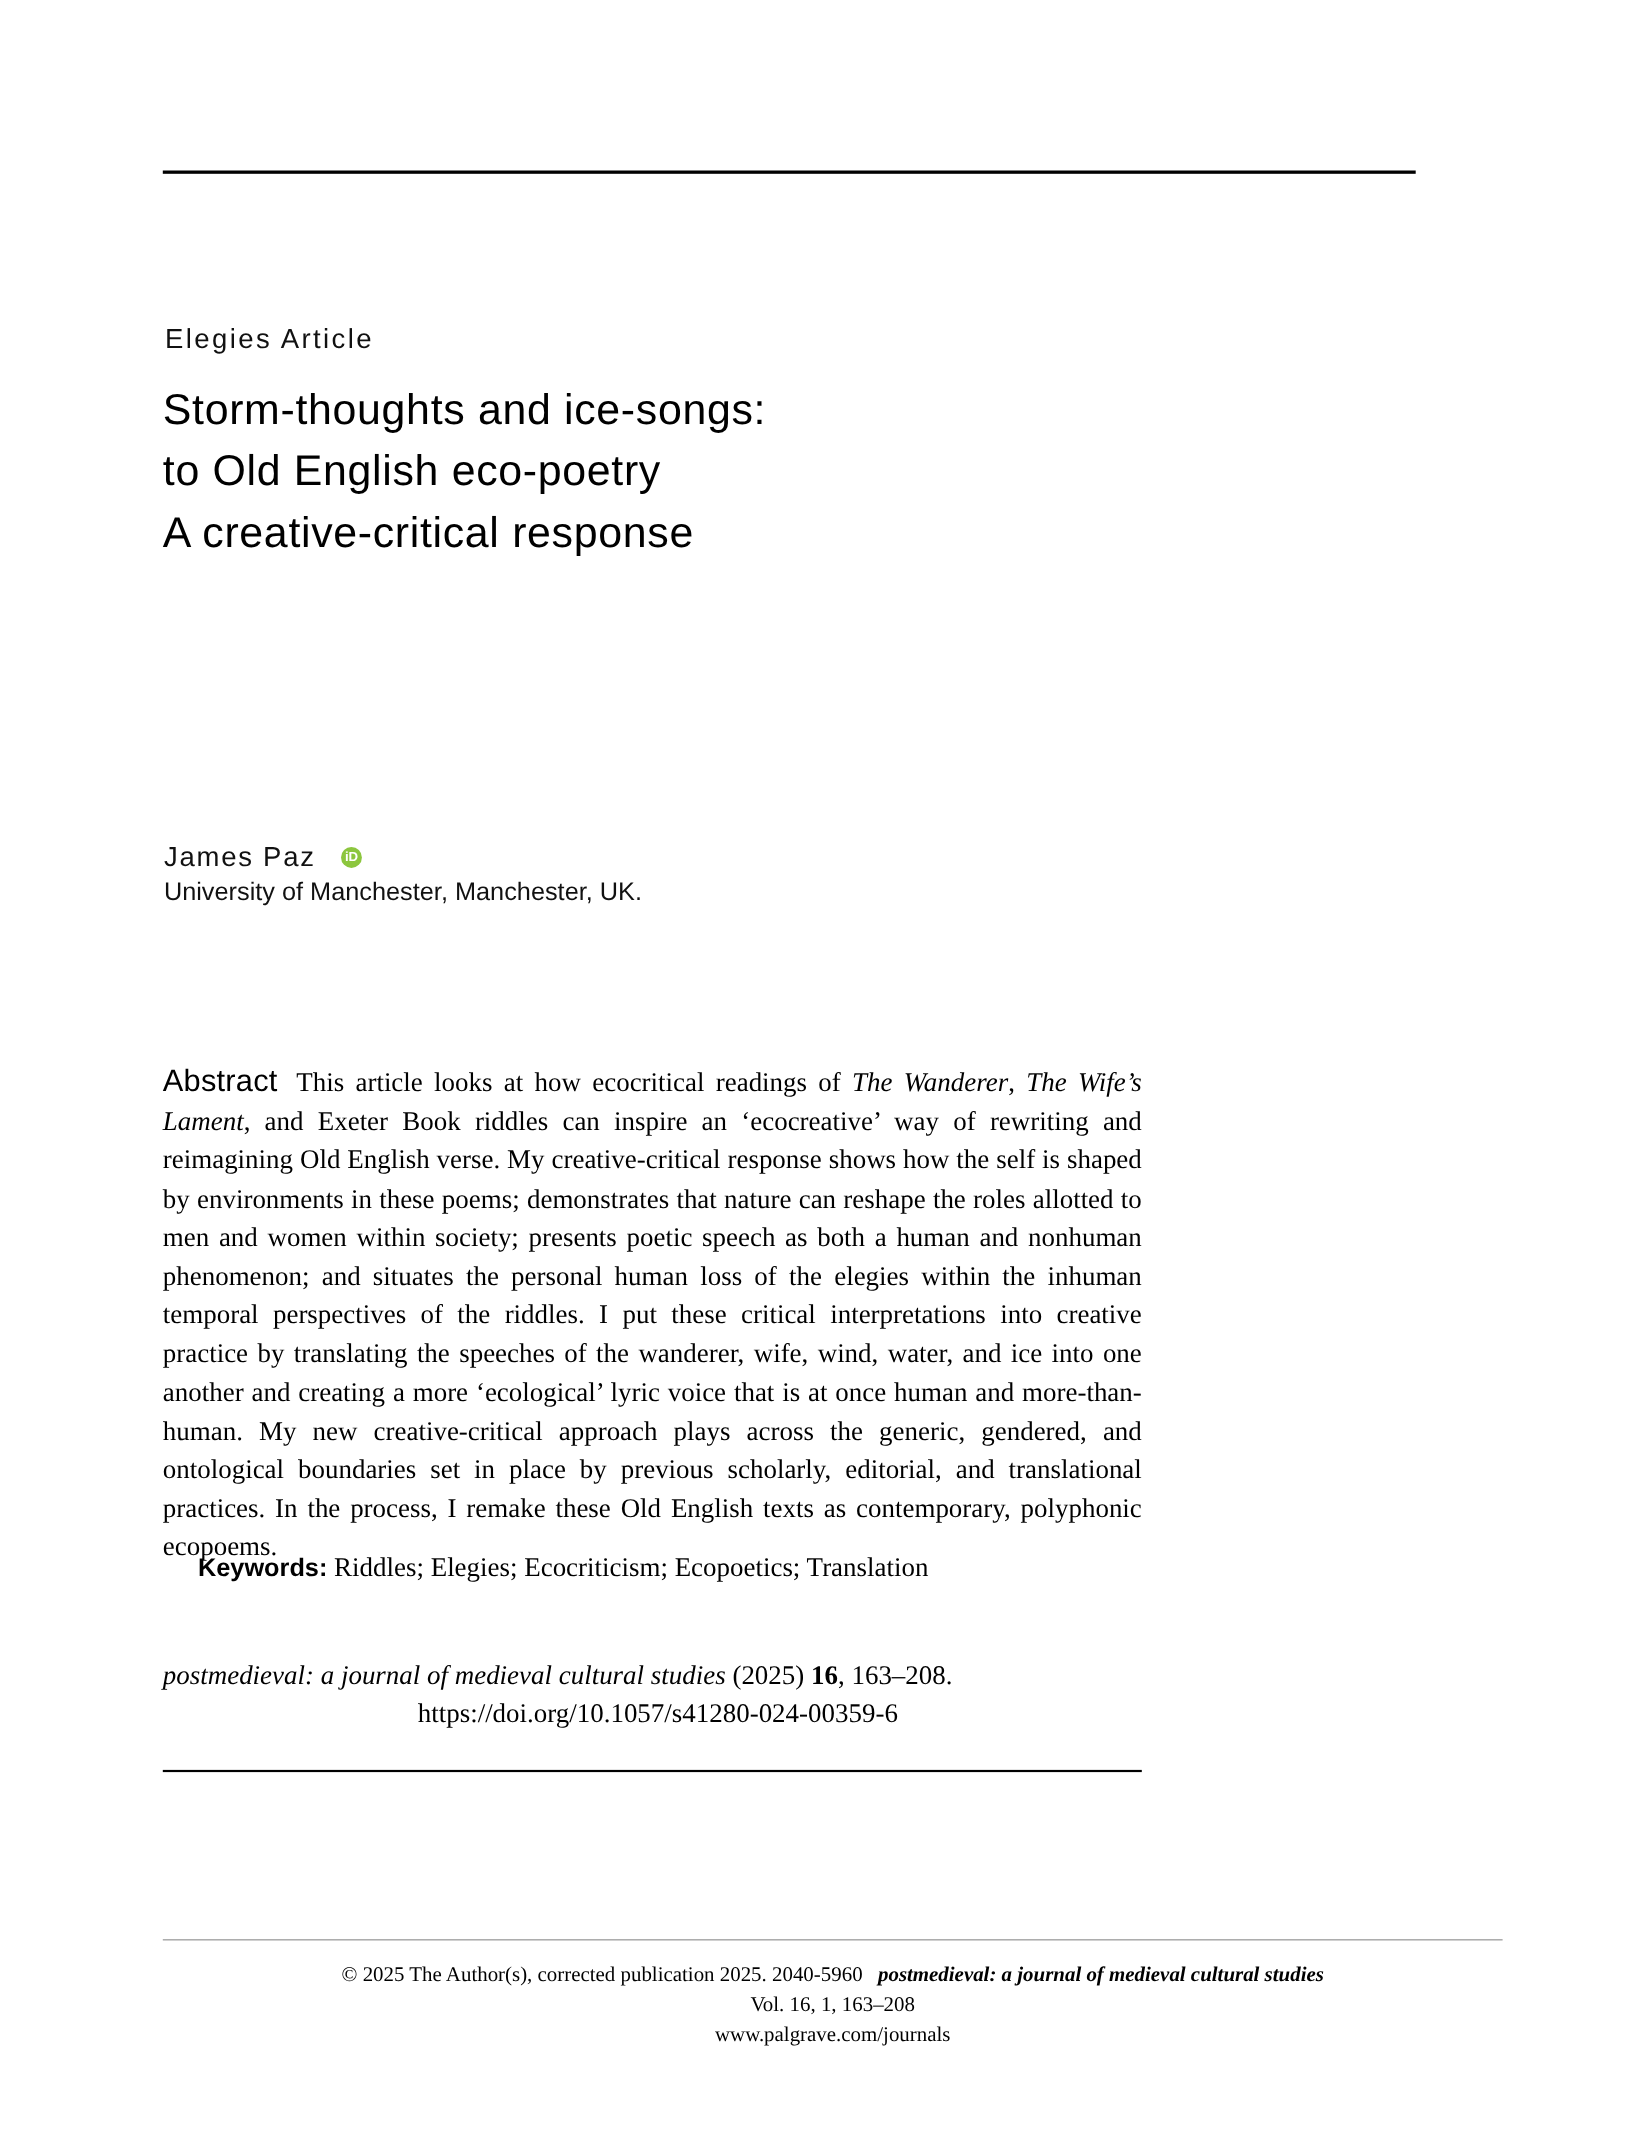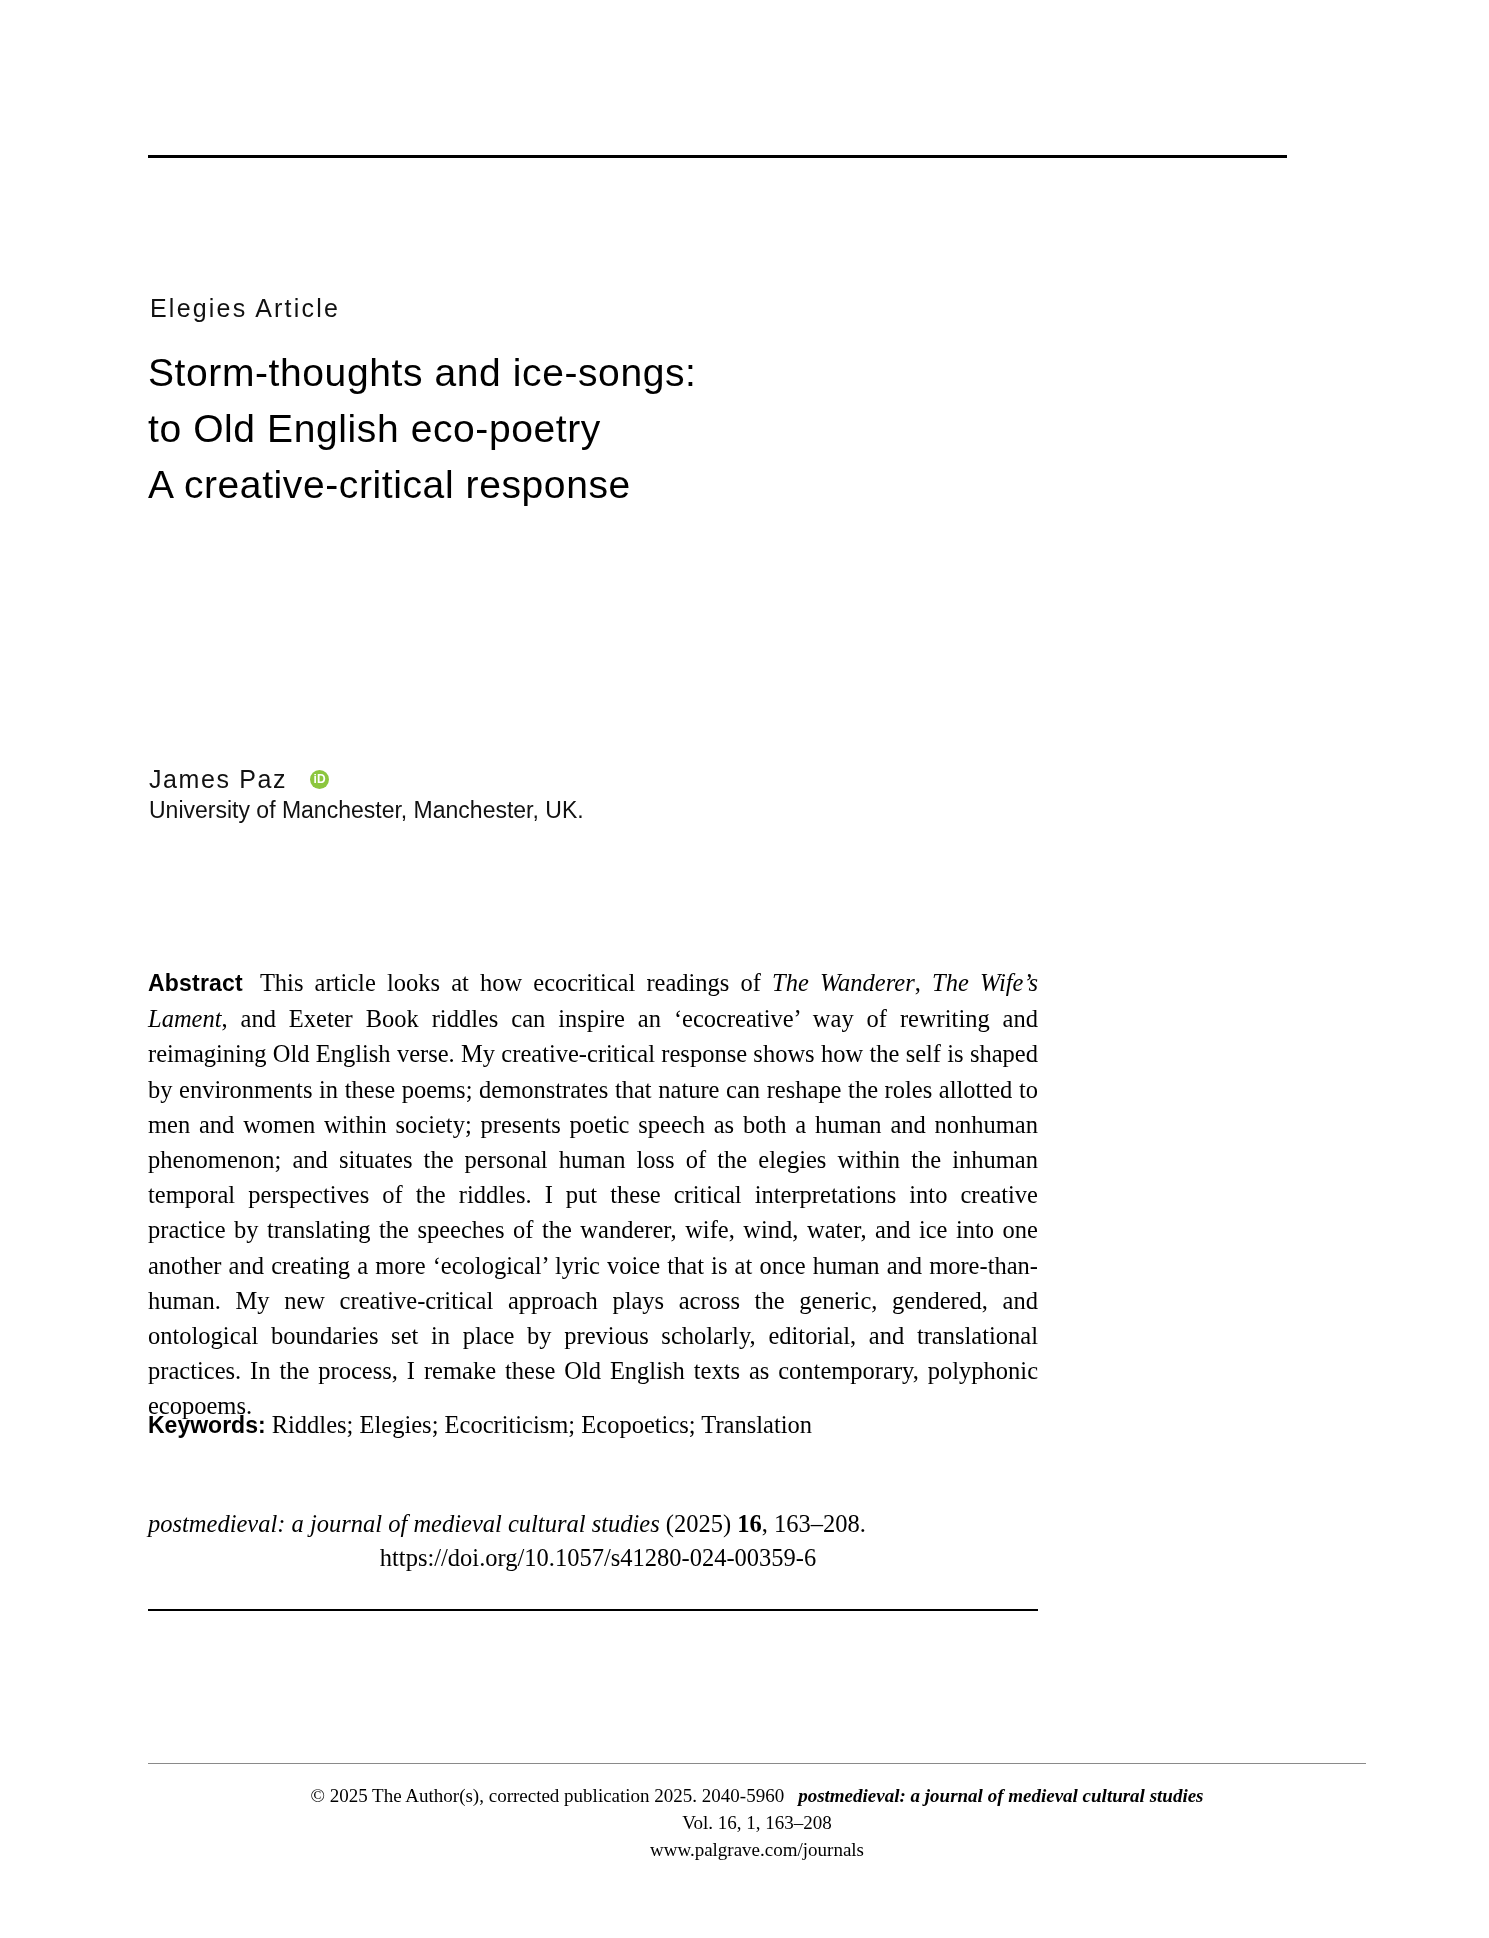--- a/index.html
+++ b/index.html
@@ -122,42 +122,43 @@
     left: 148px;
     top: 965px;
     width: 890px;
     font-size: 24.5px;
     line-height: 35.2px;
     text-align: justify;
     color: #000000;
   }
   .abstract .label {
     font-family: "Liberation Sans", sans-serif;
-    font-weight: bold;
-    font-size: 23px;
+    font-weight: normal;
+    font-size: 28px;
     letter-spacing: 0.2px;
   }
   .abstract .gap {
     display: inline-block;
     width: 17px;
   }
   .abstract i { font-style: italic; }
 
   .keywords {
     position: absolute;
     left: 148px;
     top: 1408px;
     width: 900px;
     font-size: 24.5px;
     line-height: 34px;
   }
   .keywords .label {
     font-family: "Liberation Sans", sans-serif;
     font-weight: bold;
     font-size: 23px;
+    margin-left: 32px;
   }
 
   
   .citation {
     position: absolute;
     left: 148px;
     top: 1507px;
     width: 900px;
     font-size: 24.5px;
     line-height: 34px;

